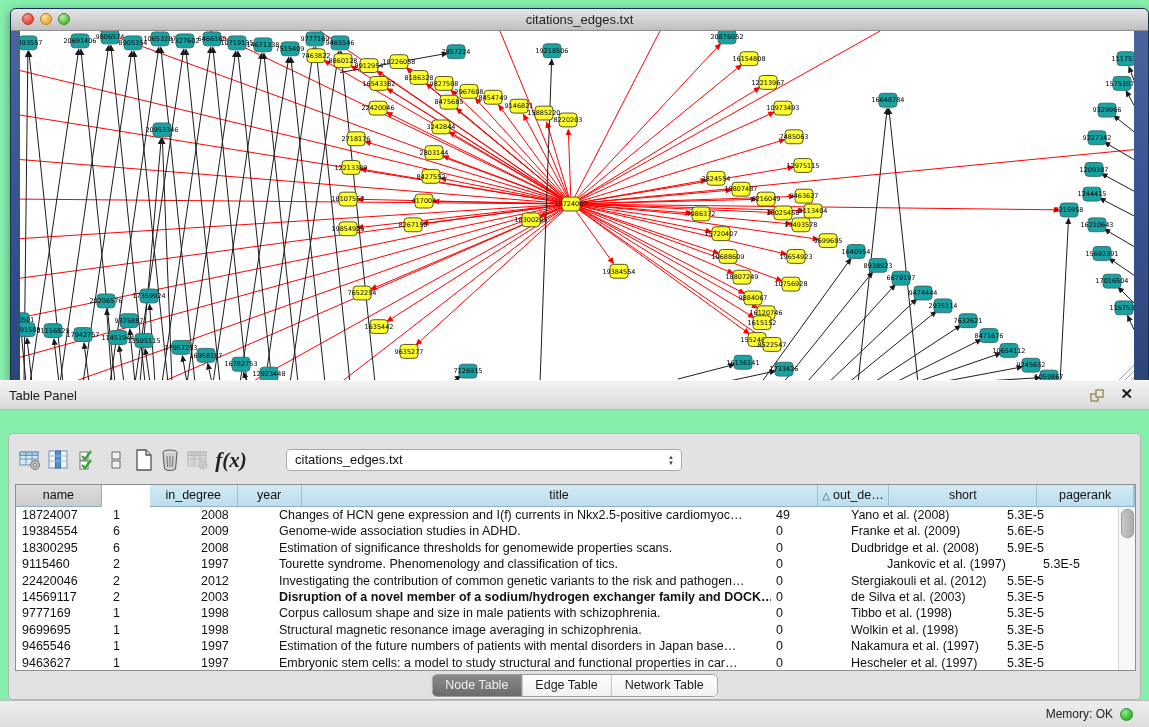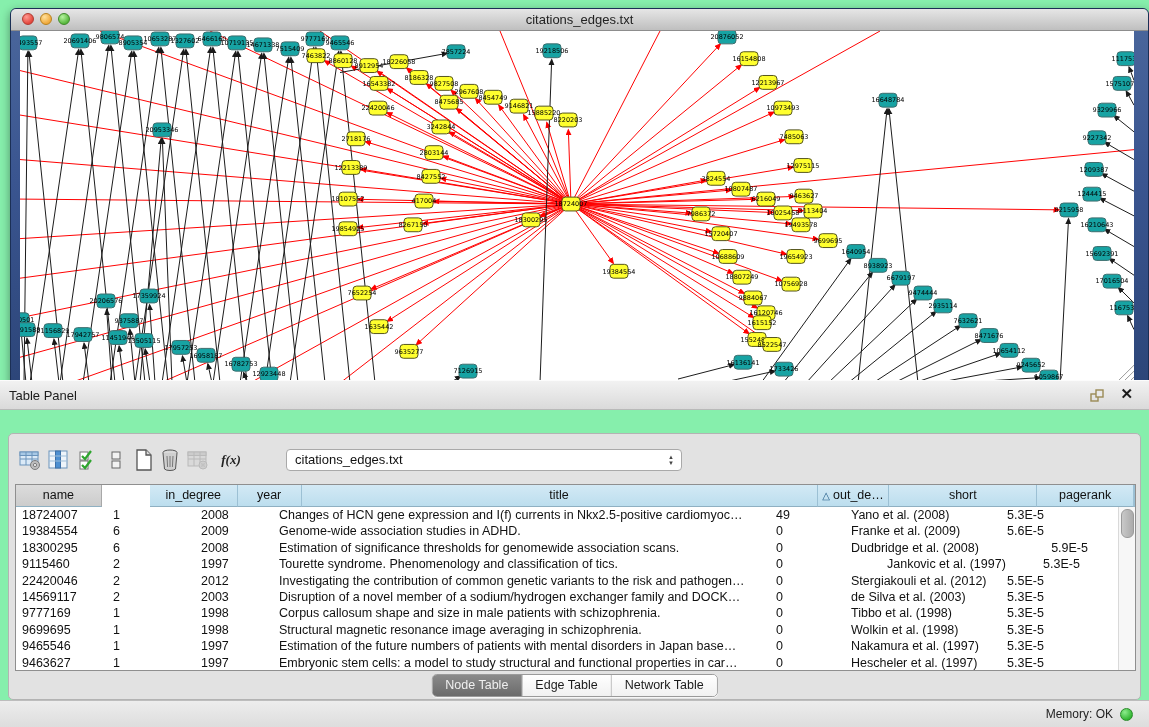--- a/index.html
+++ b/index.html
@@ -525,21 +525,21 @@
         <rect x="2" y="4" width="18" height="14" fill="#cfcfcf" stroke="#8a8a8a"></rect>
         <rect x="2" y="4" width="18" height="3.5" fill="#b3b3b3" stroke="#8a8a8a"></rect>
         <line x1="8" y1="4" x2="8" y2="18" stroke="#8a8a8a"></line>
         <line x1="14" y1="4" x2="14" y2="18" stroke="#8a8a8a"></line>
         <line x1="2" y1="11" x2="20" y2="11" stroke="#8a8a8a"></line>
         <circle cx="17" cy="17" r="4" fill="#b8b8b8" stroke="#8a8a8a"></circle>
         <path d="M15.2,15.2 l3.6,3.6 m0,-3.6 l-3.6,3.6" stroke="#9b9b9b" stroke-width="1.4"></path>
       </svg>
     </div>
     <div class="toolbar-btn" style="left:206px;width:32px">
-      <span style="font-family:'Liberation Serif',serif;font-style:italic;font-weight:bold;font-size:13px;color:#222;">f(x)</span>
+      <span style="font-family:'Liberation Serif',serif;font-style:italic;font-weight:bold;font-size:21px;color:#222;">f(x)</span>
     </div>
 
     <div class="combo">
       <span>citations_edges.txt</span>
       <span class="stepper">
         <span>▲</span>
           <span>▼</span>
       </span>
     </div>
 
@@ -570,24 +570,24 @@
             <div class="td" style="width: 64px; padding-left: 11px;">2009</div>
             <div class="td" style="width: 517px; padding-left: 25px;">Genome-wide association studies in ADHD.</div>
             <div class="td" style="width: 72px; padding-left: 5px;">0</div>
             <div class="td" style="width: 148px; padding-left: 8px;">Franke et al. (2009)</div>
             <div class="td" style="width: 97px; padding-left: 16px;">5.6E-5</div>
           </div>
           <div class="trow">
             <div class="td" style="width: 86px; padding-left: 6px;">18300295</div>
             <div class="td" style="width: 88px; padding-left: 11px;">6</div>
             <div class="td" style="width: 64px; padding-left: 11px;">2008</div>
-            <div class="td" style="width: 517px; padding-left: 25px;">Estimation of significance thresholds for genomewide association scans.</div>
+            <div class="td" style="width: 517px; padding-left: 25px;">Estimation of significance thresholds for genomewide properties scans.</div>
             <div class="td" style="width: 72px; padding-left: 5px;">0</div>
             <div class="td" style="width: 148px; padding-left: 8px;">Dudbridge et al. (2008)</div>
-            <div class="td" style="width: 97px; padding-left: 16px; text-align: right;">5.9E-5</div>
+            <div class="td" style="width: 97px; padding-left: 16px;">5.9E-5</div>
           </div>
           <div class="trow">
             <div class="td" style="width: 86px; padding-left: 6px;">9115460</div>
             <div class="td" style="width: 88px; padding-left: 11px;">2</div>
             <div class="td" style="width: 64px; padding-left: 11px;">1997</div>
             <div class="td" style="width: 517px; padding-left: 25px;">Tourette syndrome. Phenomenology and classification of tics.</div>
             <div class="td" style="width: 72px; padding-left: 5px;">0</div>
             <div class="td" style="width: 148px; padding-left: 8px; margin-left: 36px;">Jankovic et al. (1997)</div>
             <div class="td" style="width: 97px; padding-left: 16px;">5.3E-5</div>
           </div>
@@ -597,21 +597,21 @@
             <div class="td" style="width: 64px; padding-left: 11px;">2012</div>
             <div class="td" style="width: 517px; padding-left: 25px;">Investigating the contribution of common genetic variants to the risk and pathogen…</div>
             <div class="td" style="width: 72px; padding-left: 5px;">0</div>
             <div class="td" style="width: 148px; padding-left: 8px;">Stergiakouli et al. (2012)</div>
             <div class="td" style="width: 97px; padding-left: 16px;">5.5E-5</div>
           </div>
           <div class="trow">
             <div class="td" style="width: 86px; padding-left: 6px;">14569117</div>
             <div class="td" style="width: 88px; padding-left: 11px;">2</div>
             <div class="td" style="width: 64px; padding-left: 11px;">2003</div>
-            <div class="td" style="width: 517px; padding-left: 25px;">Disruption of a novel member of a sodium/hydrogen exchanger family and DOCK…</div>
+            <div class="td" style="width: 517px; padding-left: 25px; font-weight: bold;">Disruption of a novel member of a sodium/hydrogen exchanger family and DOCK…</div>
             <div class="td" style="width: 72px; padding-left: 5px;">0</div>
             <div class="td" style="width: 148px; padding-left: 8px;">de Silva et al. (2003)</div>
             <div class="td" style="width: 97px; padding-left: 16px;">5.3E-5</div>
           </div>
           <div class="trow">
             <div class="td" style="width: 86px; padding-left: 6px;">9777169</div>
             <div class="td" style="width: 88px; padding-left: 11px;">1</div>
             <div class="td" style="width: 64px; padding-left: 11px;">1998</div>
             <div class="td" style="width: 517px; padding-left: 25px;">Corpus callosum shape and size in male patients with schizophrenia.</div>
             <div class="td" style="width: 72px; padding-left: 5px;">0</div>

